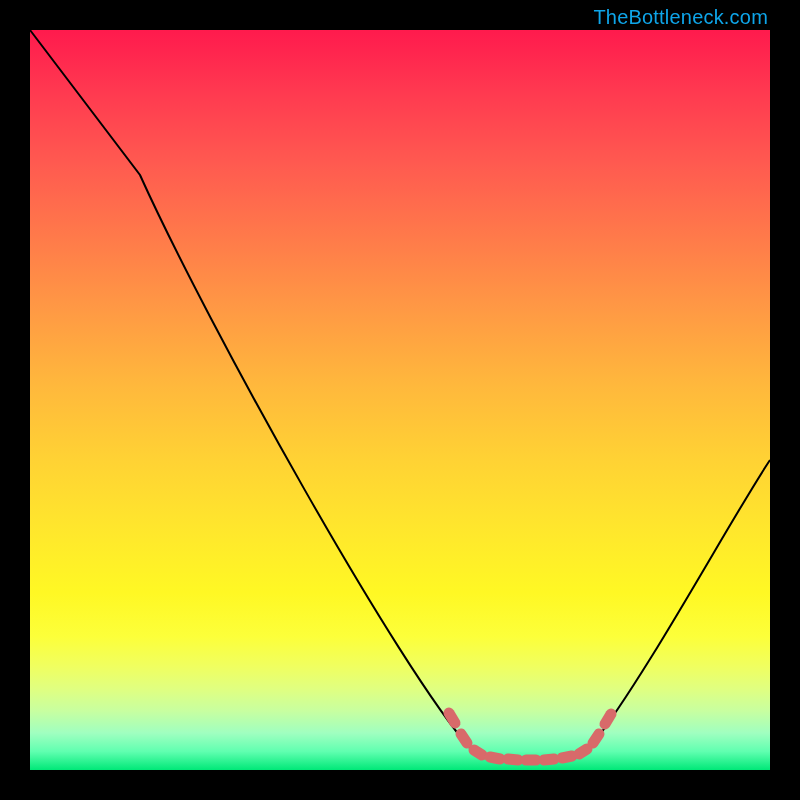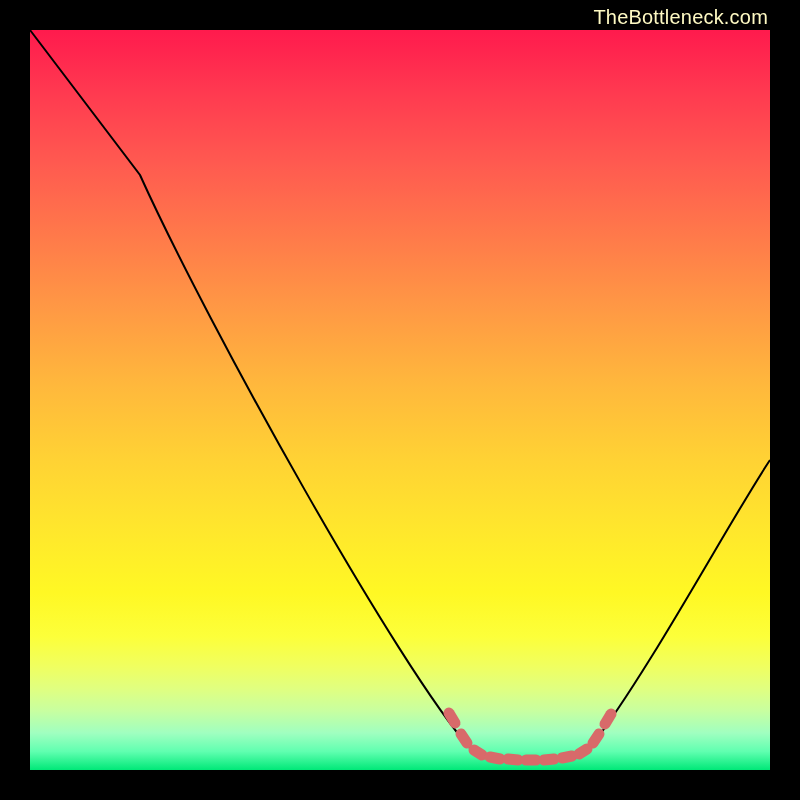--- a/index.html
+++ b/index.html
@@ -26,21 +26,21 @@
       #c8ffa0 92%,
       #a0ffc0 95%,
       #60ffb0 97.5%,
       #00e878 100%
     );
   }
   .watermark {
     position: absolute;
     top: 6px;
     right: 32px;
-    color: #fef9c3;
+    color: #0ea5e9;
     font-size: 20px;
     font-weight: 500;
     letter-spacing: 0.2px;
   }
   svg.curve {
     position: absolute;
     left: 30px;
     top: 30px;
     width: 740px;
     height: 740px;

